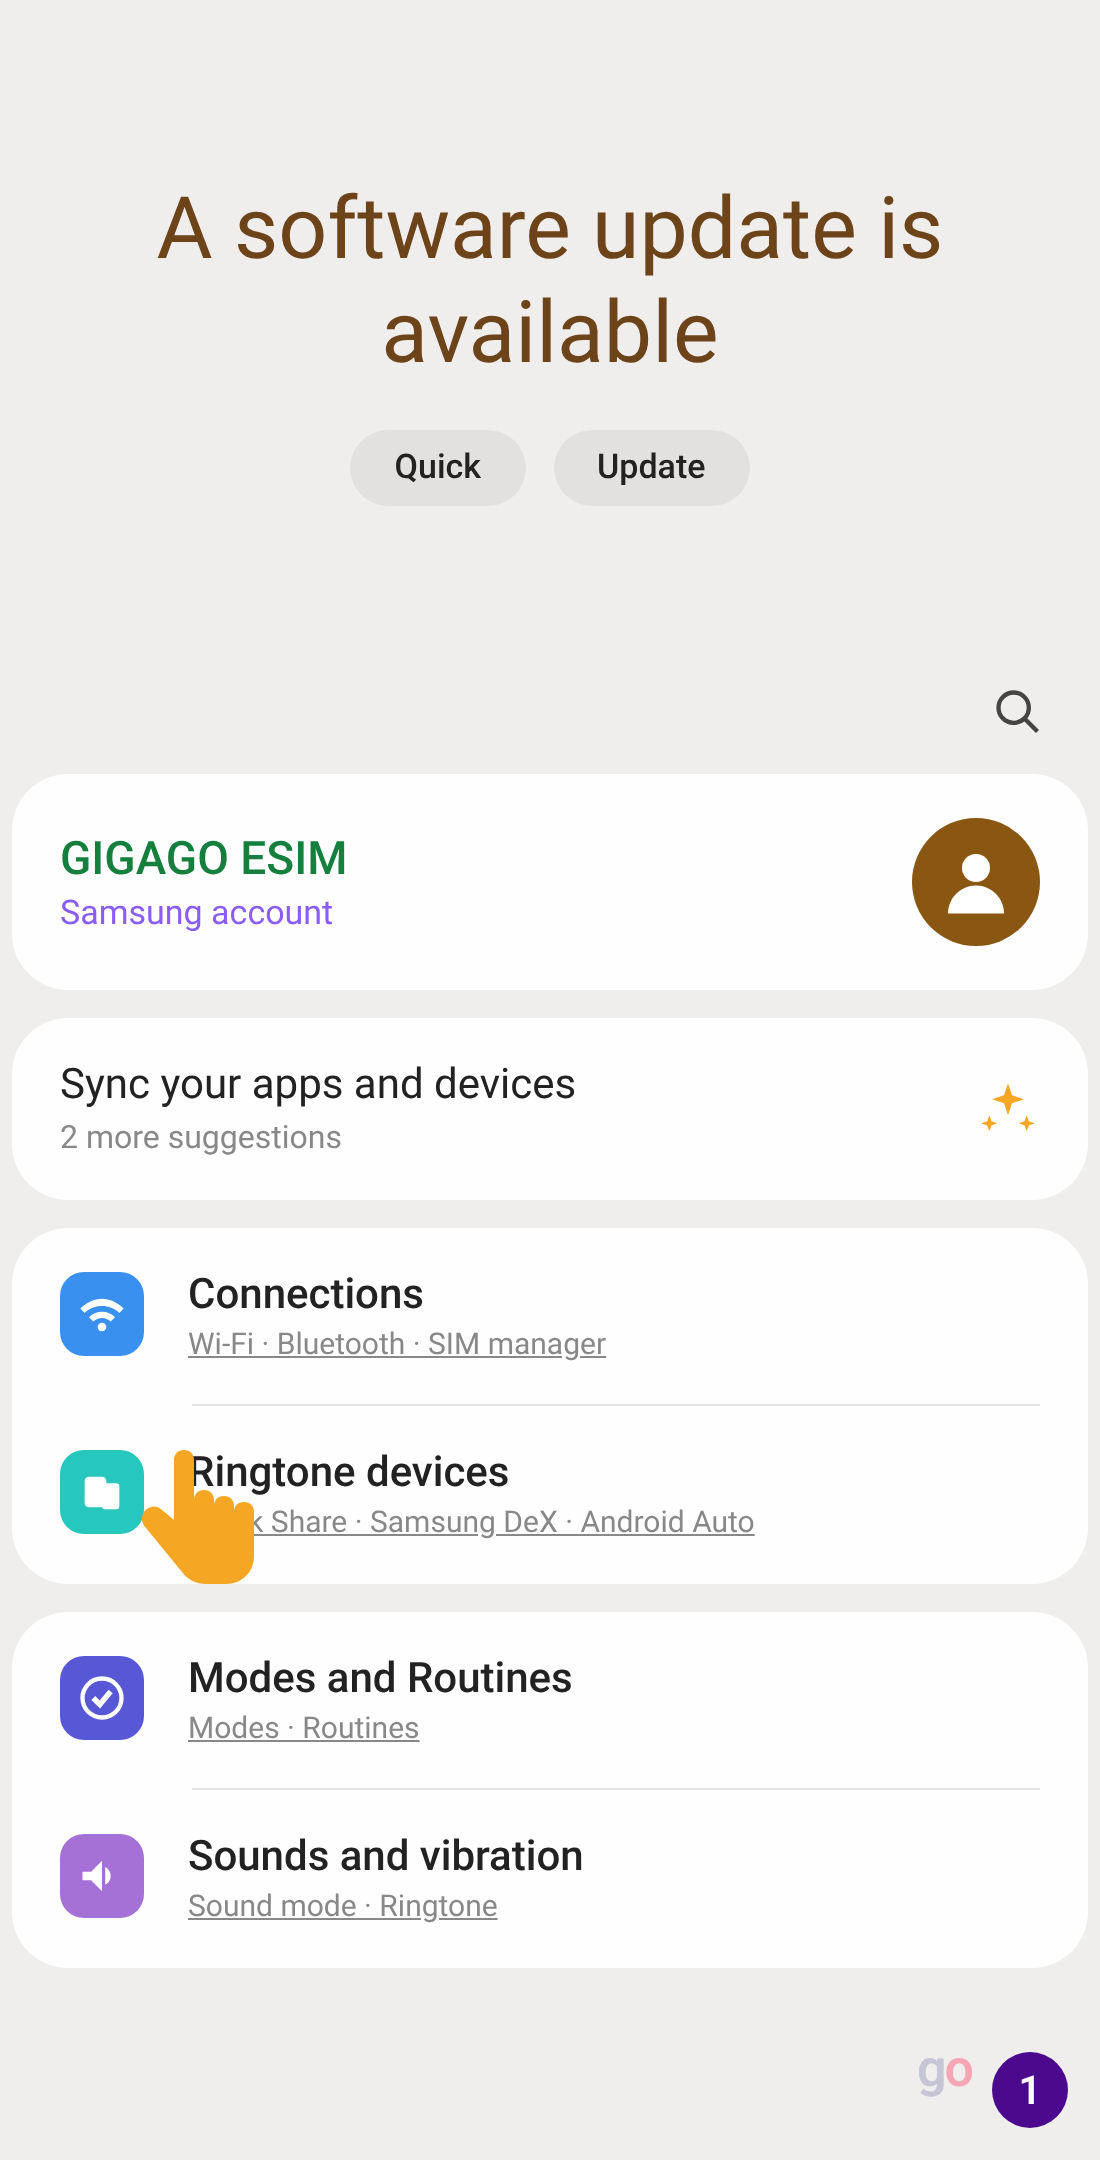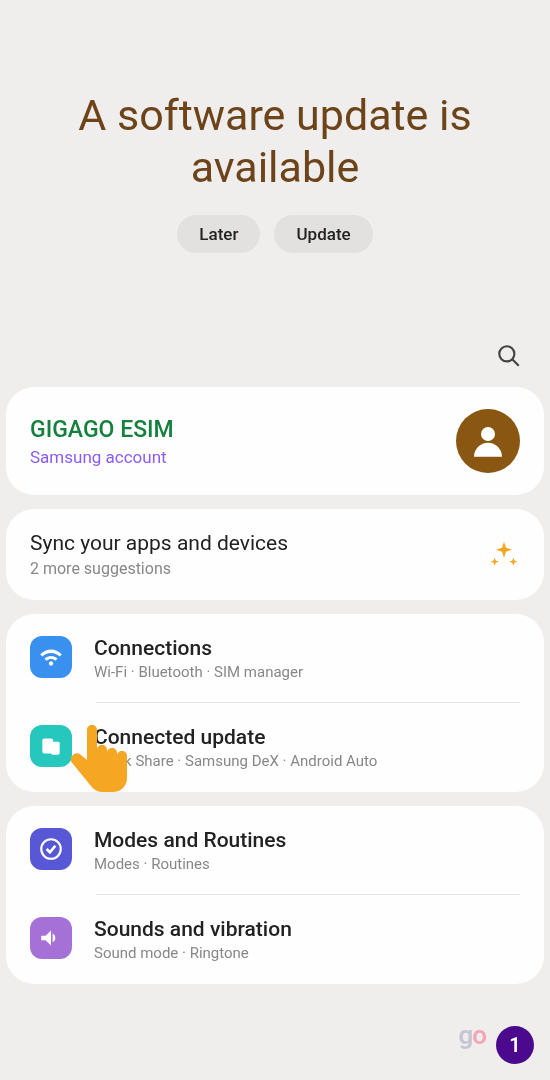--- a/index.html
+++ b/index.html
@@ -153,20 +153,21 @@
     }
     .setting-text .title {
       font-size: 21px;
       font-weight: 500;
       color: #222;
     }
     .setting-text .subtitle {
       font-size: 15px;
       color: #888;
       margin-top: 3px;
+      text-decoration: underline;
     }
     .pointer-hand {
       position: absolute;
       left: 62px;
       top: 719px;
       width: 70px;
       height: 85px;
       z-index: 10;
       pointer-events: none;
     }
@@ -197,21 +198,21 @@
     .go-logo .accent {
       color: #f5a6b5;
     }
   </style>
 </head>
 <body>
 
 <div class="header-area">
   <div class="update-title">A software update is available</div>
   <div class="button-row">
-    <button class="pill-button">Later</button>
+    <button class="pill-button">Quick</button>
     <button class="pill-button">Update</button>
   </div>
 </div>
 
 <div class="search-row">
   <svg class="search-icon" viewBox="0 0 24 24" fill="none" stroke="currentColor" stroke-width="2">
     <circle cx="10" cy="10" r="7"></circle>
     <line x1="21" y1="21" x2="15" y2="15"></line>
   </svg>
 </div>
@@ -253,21 +254,21 @@
       </div>
     </div>
     <div class="settings-item">
       <div class="setting-icon icon-connected">
         <svg viewBox="0 0 24 24">
             <rect x="4" y="5" width="10" height="14" rx="2"></rect>
             <rect x="12" y="8" width="8" height="12" rx="1.5"></rect>
           </svg>
       </div>
       <div class="setting-text">
-        <div class="title">Connected update</div>
+        <div class="title">Ringtone devices</div>
         <div class="subtitle">Quick Share  ·  Samsung DeX  ·  Android Auto</div>
       </div>
     </div>
   </div>
 
   <div class="settings-group">
     <div class="settings-item">
       <div class="setting-icon icon-modes">
         <svg viewBox="0 0 24 24">
             <circle cx="12" cy="12" r="9" fill="none" stroke="white" stroke-width="2"></circle>

